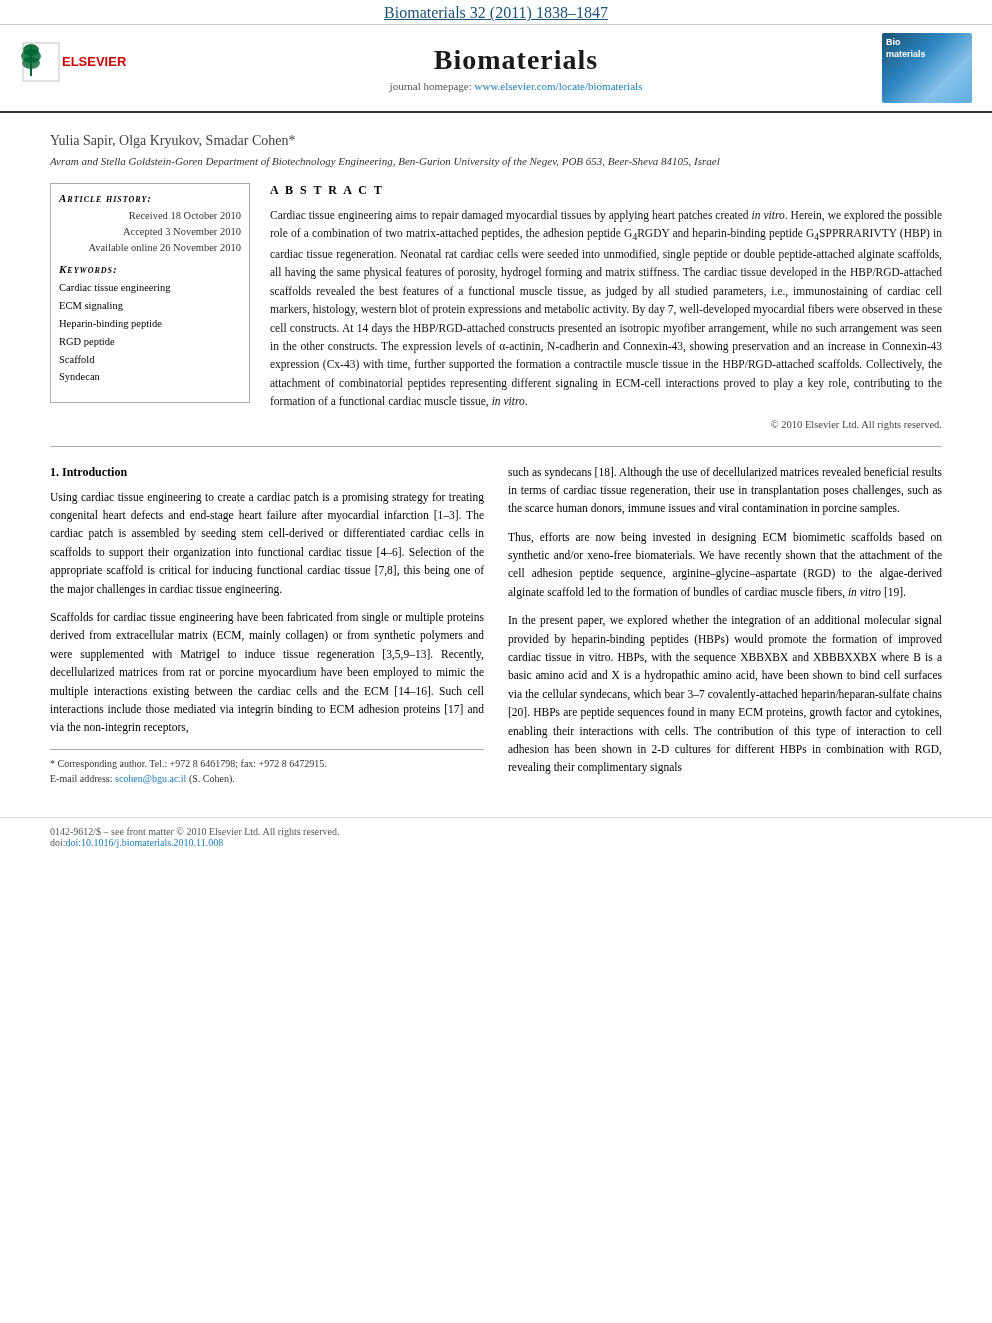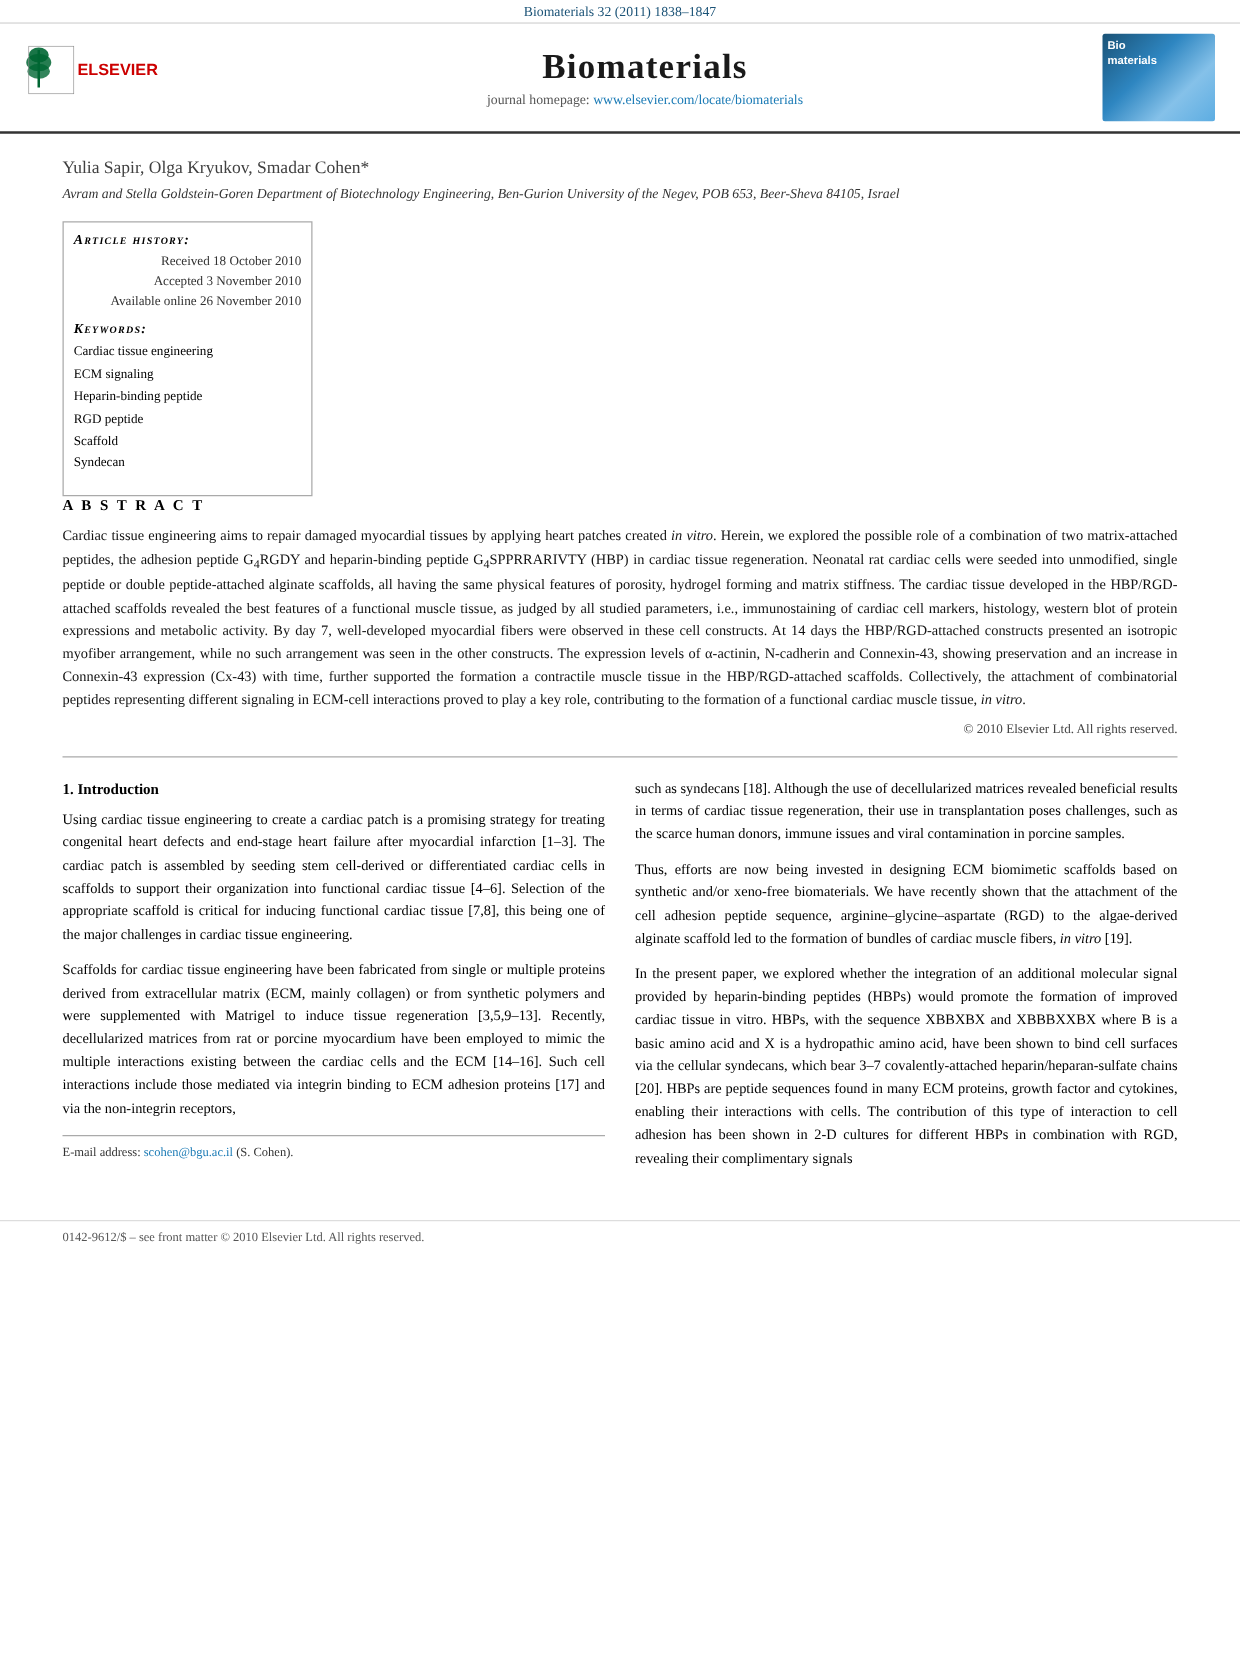--- a/index.html
+++ b/index.html
@@ -10,23 +10,24 @@
       color: #000;
       width: 992px;
       min-height: 1323px;
     }
 
     
     .top-bar {
       background: #fff;
       text-align: center;
       padding: 4px 0 2px 0;
-      font-size: 11px;
+      font-size: 16px;
       color: #1a5276;
       border-bottom: 1px solid #ccc;
+      text-decoration: underline;
     }
 
     
     .journal-header {
       display: flex;
       align-items: center;
       border-bottom: 2px solid #333;
       padding: 8px 10px;
       background: #fff;
     }
@@ -119,22 +120,22 @@
     .affiliation {
       font-size: 11px;
       font-style: italic;
       color: #333;
       margin-bottom: 16px;
     }
 
     
     .two-col {
       display: flex;
+      gap: 20px;
       margin-bottom: 16px;
-      flex-direction: column;
     }
     .left-col {
       width: 200px;
       flex-shrink: 0;
     }
     .right-col {
       flex: 1;
     }
 
     
@@ -343,20 +344,21 @@
         <span>1. Introduction</span>
       </div>
       <p>
         Using cardiac tissue engineering to create a cardiac patch is a promising strategy for treating congenital heart defects and end-stage heart failure after myocardial infarction [1–3]. The cardiac patch is assembled by seeding stem cell-derived or differentiated cardiac cells in scaffolds to support their organization into functional cardiac tissue [4–6]. Selection of the appropriate scaffold is critical for inducing functional cardiac tissue [7,8], this being one of the major challenges in cardiac tissue engineering.
       </p>
       <p>
         Scaffolds for cardiac tissue engineering have been fabricated from single or multiple proteins derived from extracellular matrix (ECM, mainly collagen) or from synthetic polymers and were supplemented with Matrigel to induce tissue regeneration [3,5,9–13]. Recently, decellularized matrices from rat or porcine myocardium have been employed to mimic the multiple interactions existing between the cardiac cells and the ECM [14–16]. Such cell interactions include those mediated via integrin binding to ECM adhesion proteins [17] and via the non-integrin receptors,
       </p>
 
       <div class="footer-note">
+        <div>* Corresponding author. Tel.: +972 8 6461798; fax: +972 8 6472915.</div>
         <div>
           <span>E-mail address: </span><a href="#">scohen@bgu.ac.il</a><span> (S. Cohen).</span>
         </div>
       </div>
     </div>
 
     <div class="body-col">
       <p>
         such as syndecans [18]. Although the use of decellularized matrices revealed beneficial results in terms of cardiac tissue regeneration, their use in transplantation poses challenges, such as the scarce human donors, immune issues and viral contamination in porcine samples.
       </p>
@@ -367,13 +369,16 @@
         In the present paper, we explored whether the integration of an additional molecular signal provided by heparin-binding peptides (HBPs) would promote the formation of improved cardiac tissue in vitro. HBPs, with the sequence XBBXBX and XBBBXXBX where B is a basic amino acid and X is a hydropathic amino acid, have been shown to bind cell surfaces via the cellular syndecans, which bear 3–7 covalently-attached heparin/heparan-sulfate chains [20]. HBPs are peptide sequences found in many ECM proteins, growth factor and cytokines, enabling their interactions with cells. The contribution of this type of interaction to cell adhesion has been shown in 2-D cultures for different HBPs in combination with RGD, revealing their complimentary signals
       </p>
     </div>
 
   </div>
 
 </div>
 
 <div class="bottom-bar">
   <div>0142-9612/$ – see front matter © 2010 Elsevier Ltd. All rights reserved.</div>
+  <div>
+    <span>doi:</span><a href="#">doi:10.1016/j.biomaterials.2010.11.008</a>
+  </div>
 </div>
 
 </body></html>

